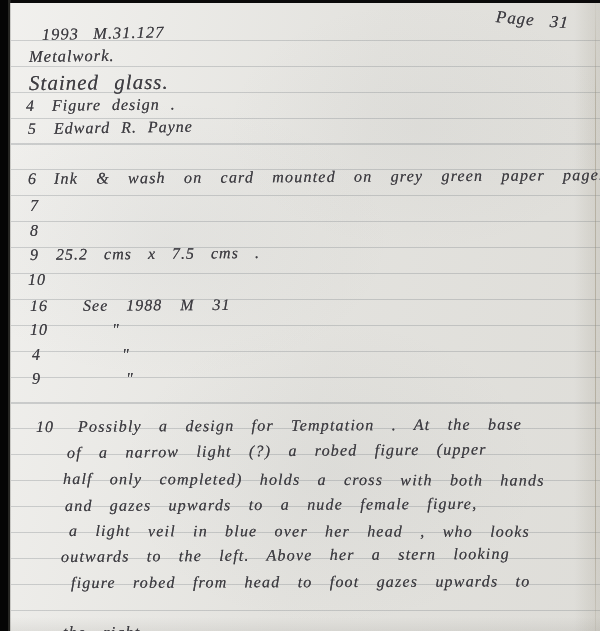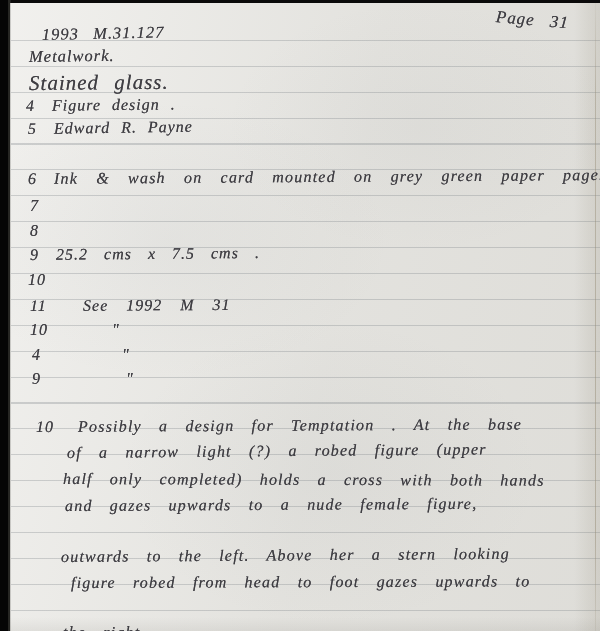--- a/index.html
+++ b/index.html
@@ -117,34 +117,35 @@
   <div class="hw row8">
     <span class="num">8</span><span class="txt"></span>
   </div>
   <div class="hw row9">
     <span class="num">9</span><span class="txt">25.2 cms x 7.5 cms .</span>
   </div>
   <div class="hw row10">
     <span class="num">10</span><span class="txt"></span>
   </div>
   <div class="hw row11">
-    <span class="num">11</span><span class="txt">See 1992 M 31</span>
+    <span class="num">16</span><span class="txt">See 1988 M 31</span>
   </div>
   <div class="hw row12">
     <span class="num">10</span><span class="txt">"</span>
   </div>
   <div class="hw row13">
     <span class="num">4</span><span class="txt">"</span>
   </div>
   <div class="hw row14">
     <span class="num">9</span><span class="txt">"</span>
   </div>
   <div class="hw row15">
     <span class="num">10</span><span class="txt">Possibly a design for Temptation . At the base</span>
   </div>
 
   <div class="hw para p0">of a narrow light (?) a robed figure (upper</div>
   <div class="hw para p1">half only completed) holds a cross with both hands</div>
   <div class="hw para p2">and gazes upwards to a nude female figure,</div>
+  <div class="hw para p3">a light veil in blue over her head , who looks</div>
   <div class="hw para p4">outwards to the left.  Above her a stern looking</div>
   <div class="hw para p5">figure robed from head to foot gazes upwards to</div>
   <div class="hw para p6">the right .</div>
 </div>
 
 </body></html>

